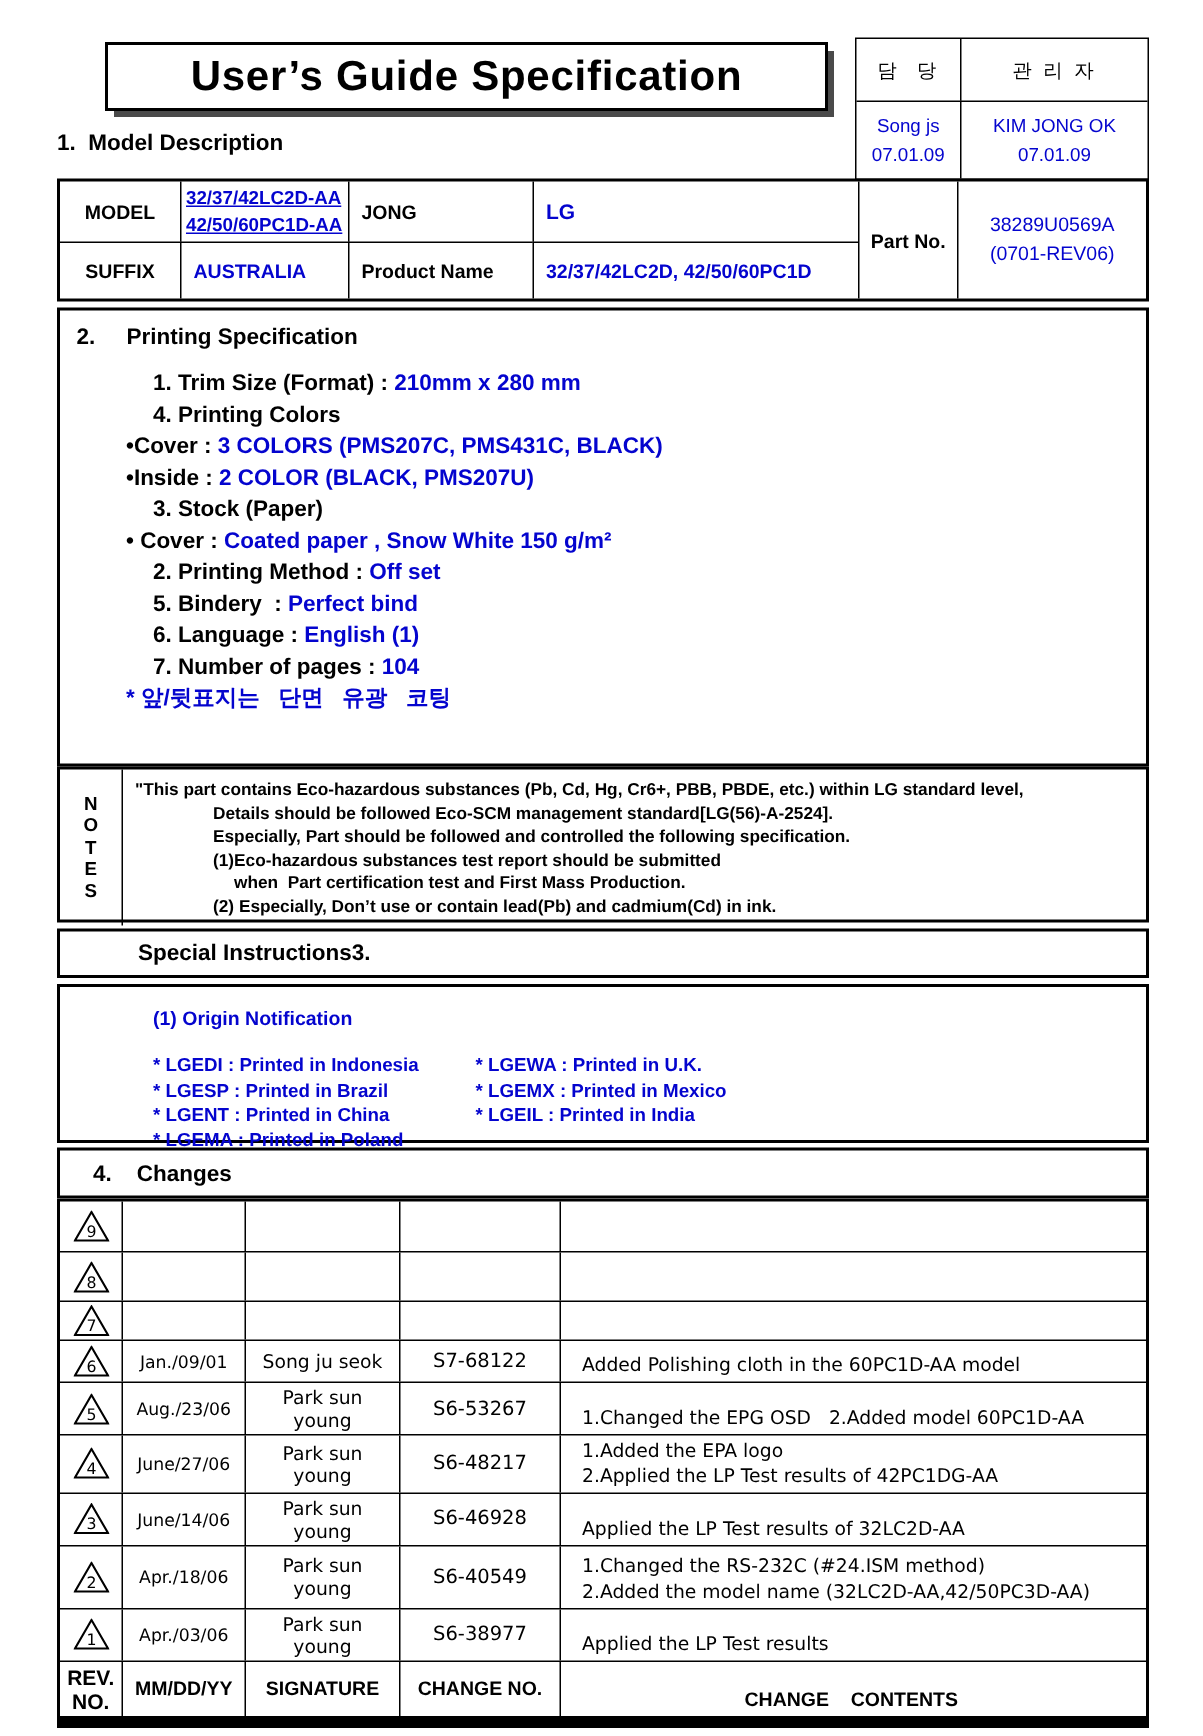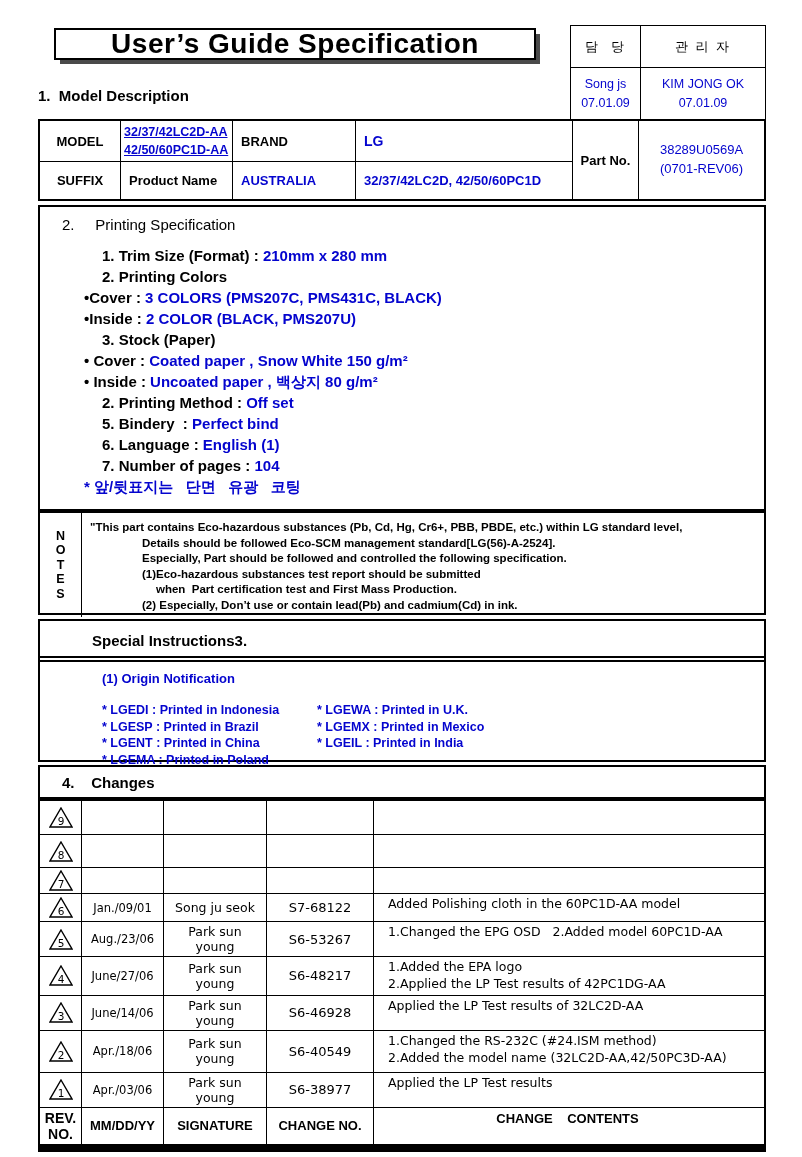--- a/index.html
+++ b/index.html
@@ -2,21 +2,21 @@
 <html style="--accent: #0404CE;"><head>
 <meta charset="utf-8">
 <style>
   * { margin:0; padding:0; box-sizing:border-box; }
   :root { --accent:#0404CE; --ink:#000; }
   body { background:#ffffff; font-family:"Liberation Sans", sans-serif; color:#000; }
   #page { position:relative; width:802px; height:1157px; background:#fff; overflow:hidden; }
   [data-bind] { white-space:pre-wrap; }
 
   
-  #title-box { position:absolute; left:54px; top:28px; width:482px; height:32px;
+  #title-box { position:absolute; left:70px; top:28px; width:482px; height:46px;
     border:2px solid #000; box-shadow:5px 5px 0 -1px #4a4a4a;
     display:flex; align-items:center; justify-content:center; background:#fff; }
   #title-box .t { font-size:28px; font-weight:bold; letter-spacing:0.5px; }
 
   
   #approval { position:absolute; left:570px; top:25px; width:196px; border:1px solid #000;
     display:grid; grid-template-columns:69px 1fr; grid-template-rows:41px 52px; }
   #approval > div { display:flex; align-items:center; justify-content:center; text-align:center; }
   .ap-c2 { border-left:1px solid #000; }
   .ap-r2 { border-top:1px solid #000; }
@@ -38,58 +38,58 @@
   .mt-cell.pad8 { padding-left:8px; }
   .mt-model { line-height:1.45; text-decoration:underline; font-size:12.5px; }
   .mt-lg { font-size:14px; }
   .mt-partlab { border-left:1px solid #000; display:flex; align-items:center; justify-content:center;
     font-weight:bold; font-size:13px; }
   .mt-partval { border-left:1px solid #000; display:flex; align-items:center; justify-content:center;
     text-align:center; color:var(--accent); font-weight:normal; font-size:13px; line-height:1.45; }
 
   
   #section2 { position:absolute; left:38px; top:205px; width:728px; height:306px; border:2px solid #000; }
-  .sec-heading { padding:9px 0 0 22px; font-size:15px; font-weight:normal; }
+  .sec-heading { padding:9px 0 0 11px; font-size:15px; font-weight:bold; }
   #spec-lines { padding:12px 0 0 44px; }
   .spec-line { font-size:15px; font-weight:bold; line-height:21px; }
   .spec-line.num { padding-left:18px; }
   .spec-line .v { color:var(--accent); }
 
   
   #notes { position:absolute; left:38px; top:511px; width:728px; height:104px; border:2px solid #000;
     display:grid; grid-template-columns:42px 1fr; }
   #notes-letters { border-right:1px solid #000; display:flex; flex-direction:column;
     align-items:center; justify-content:center; font-weight:bold; font-size:12.5px; line-height:14.5px; }
   #notes-body { padding:7px 6px 4px 8px; font-size:11.5px; font-weight:bold; line-height:15.5px; }
   .note-line.ind1 { margin-left:52px; }
   .note-line.ind2 { margin-left:66px; }
 
   
-  #special { position:absolute; left:38px; top:619px; width:728px; height:43px; border:2px solid #000;
+  #special { position:absolute; left:38px; top:619px; width:728px; height:33px; border:2px solid #000;
     display:flex; align-items:center; padding-left:52px; font-size:15px; font-weight:bold; }
 
   
   #origin { position:absolute; left:38px; top:656px; width:728px; height:106px; border:2px solid #000;
     color:var(--accent); font-weight:bold; }
   #origin-heading { margin:13px 0 16px 62px; font-size:13px; }
   #origin-grid { margin-left:62px; display:grid; grid-template-columns:215px 1fr;
     font-size:12.5px; line-height:16.5px; }
 
   
   #changes-heading { position:absolute; left:38px; top:765px; width:728px; height:34px; border:2px solid #000;
     display:flex; align-items:center; padding-left:22px; font-size:15px; font-weight:bold; }
 
   
   #changes-table { position:absolute; left:38px; top:799px; width:728px;
     border:2px solid #000; border-bottom:8px solid #000; background:#fff; }
   .ch-row { display:grid; grid-template-columns:42px 82px 103px 107px 1fr; border-bottom:1px solid #000; }
   .ch-row:last-child { border-bottom:none; }
   .ch-cell { display:flex; align-items:center; justify-content:center; border-right:1px solid #000;
     padding:2px 3px; font-family:"DejaVu Sans", sans-serif; text-align:center; }
-  .ch-contents { border-right:none; flex-direction:column; align-items:flex-start; justify-content:flex-start;
+  .ch-contents { border-right:none; flex-direction:column; align-items:flex-start; justify-content:flex-end;
     padding-left:14px; text-align:left; font-size:12.5px; line-height:1.35; }
   .ch-date { font-size:11.5px; }
   .ch-sig { font-size:12.5px; }
   .ch-no { font-size:13px; }
   .tri { display:block; }
   .tri text { font-family:"DejaVu Sans", sans-serif; font-size:10.5px; fill:#000; }
   .foot-lab { font-weight:bold; font-size:13px; font-family:"Liberation Sans", sans-serif; }
   .foot-rev { font-weight:bold; font-size:14px; line-height:1.15; font-family:"Liberation Sans", sans-serif; }
   .foot-contents { align-items:center; padding-left:0; }
 </style>
@@ -111,42 +111,41 @@
 07.01.09</div>
   </div>
 
   <div id="heading1" data-bind="model_section.heading">1.  Model Description</div>
 
   <div id="model-table">
     <div class="mt-left">
       <div class="mt-cell c-center" data-bind="model_section.labels.model">MODEL</div>
       <div class="mt-cell bl val mt-model" data-bind="model_section.values.model">32/37/42LC2D-AA
 42/50/60PC1D-AA</div>
-      <div class="mt-cell bl pad8" data-bind="model_section.labels.brand">BRAND</div>
+      <div class="mt-cell bl pad8" data-bind="model_section.labels.brand">JONG</div>
       <div class="mt-cell bl val pad8 mt-lg" data-bind="model_section.values.brand">LG</div>
       <div class="mt-cell bt c-center" data-bind="model_section.labels.suffix">SUFFIX</div>
+      <div class="mt-cell bt bl val pad8" data-bind="model_section.values.suffix">AUSTRALIA</div>
       <div class="mt-cell bt bl pad8" data-bind="model_section.labels.product_name">Product Name</div>
-      <div class="mt-cell bt bl val pad8" data-bind="model_section.values.suffix">AUSTRALIA</div>
       <div class="mt-cell bt bl val pad8" data-bind="model_section.values.product_name">32/37/42LC2D, 42/50/60PC1D</div>
     </div>
     <div class="mt-partlab" data-bind="model_section.labels.part_no">Part No.</div>
     <div class="mt-partval" data-bind="model_section.values.part_no">38289U0569A
 (0701-REV06)</div>
   </div>
 
   <div id="section2">
     <div class="sec-heading" data-bind="printing.heading">2.     Printing Specification</div>
     <div id="spec-lines">
         <div class="spec-line num"><span class="k" data-bind="printing.lines.0.label">1. Trim Size (Format) : </span><span class="v" data-bind="printing.lines.0.value">210mm x 280 mm</span></div>
-        <div class="spec-line num"><span class="k" data-bind="printing.lines.1.label">2. Printing Colors</span><span class="v" data-bind="printing.lines.1.value"></span></div>
+        <div class="spec-line num"><span class="k" data-bind="printing.lines.1.label">4. Printing Colors</span><span class="v" data-bind="printing.lines.1.value"></span></div>
         <div class="spec-line bullet"><span class="k" data-bind="printing.lines.2.label">•Cover : </span><span class="v" data-bind="printing.lines.2.value">3 COLORS (PMS207C, PMS431C, BLACK)</span></div>
         <div class="spec-line bullet"><span class="k" data-bind="printing.lines.3.label">•Inside : </span><span class="v" data-bind="printing.lines.3.value">2 COLOR (BLACK, PMS207U)</span></div>
         <div class="spec-line num"><span class="k" data-bind="printing.lines.4.label">3. Stock (Paper)</span><span class="v" data-bind="printing.lines.4.value"></span></div>
         <div class="spec-line bullet"><span class="k" data-bind="printing.lines.5.label">• Cover : </span><span class="v" data-bind="printing.lines.5.value">Coated paper , Snow White 150 g/m²</span></div>
-        <div class="spec-line bullet"><span class="k" data-bind="printing.lines.6.label">• Inside : </span><span class="v" data-bind="printing.lines.6.value">Uncoated paper , 백상지 80 g/m²</span></div>
         <div class="spec-line num"><span class="k" data-bind="printing.lines.7.label">2. Printing Method : </span><span class="v" data-bind="printing.lines.7.value">Off set</span></div>
         <div class="spec-line num"><span class="k" data-bind="printing.lines.8.label">5. Bindery  : </span><span class="v" data-bind="printing.lines.8.value">Perfect bind</span></div>
         <div class="spec-line num"><span class="k" data-bind="printing.lines.9.label">6. Language : </span><span class="v" data-bind="printing.lines.9.value">English (1)</span></div>
         <div class="spec-line num"><span class="k" data-bind="printing.lines.10.label">7. Number of pages : </span><span class="v" data-bind="printing.lines.10.value">104</span></div>
         <div class="spec-line bullet"><span class="k" data-bind="printing.lines.11.label"></span><span class="v" data-bind="printing.lines.11.value">* 앞/뒷표지는   단면   유광   코팅</span></div>
       </div>
   </div>
 
   <div id="notes">
     <div id="notes-letters">

